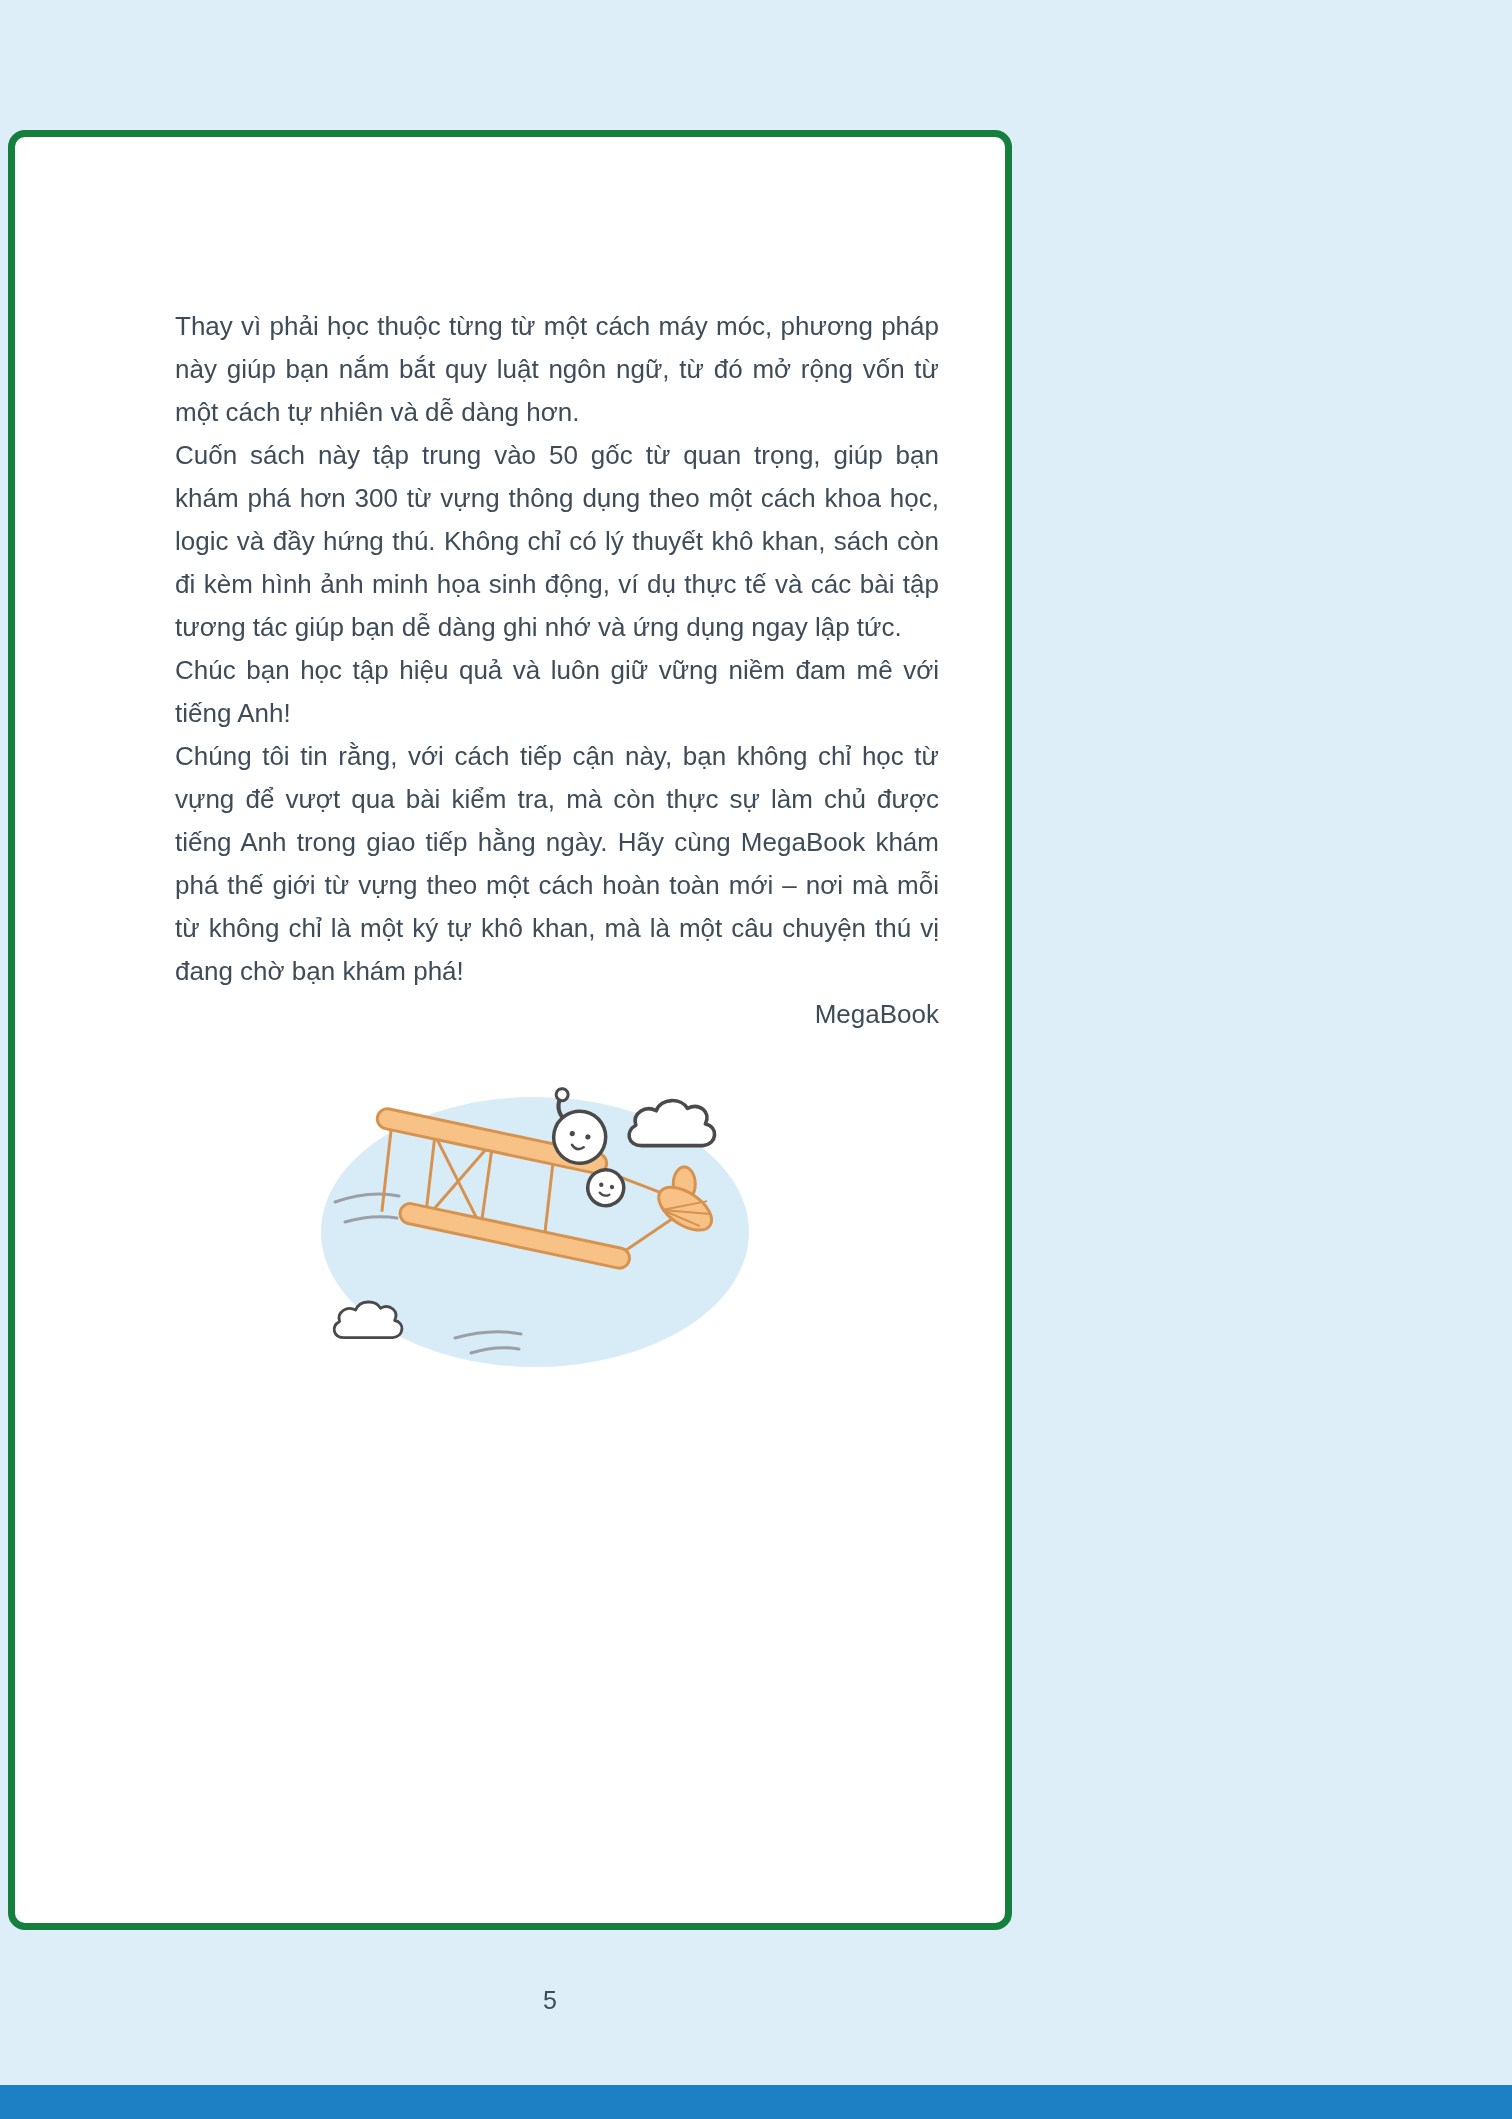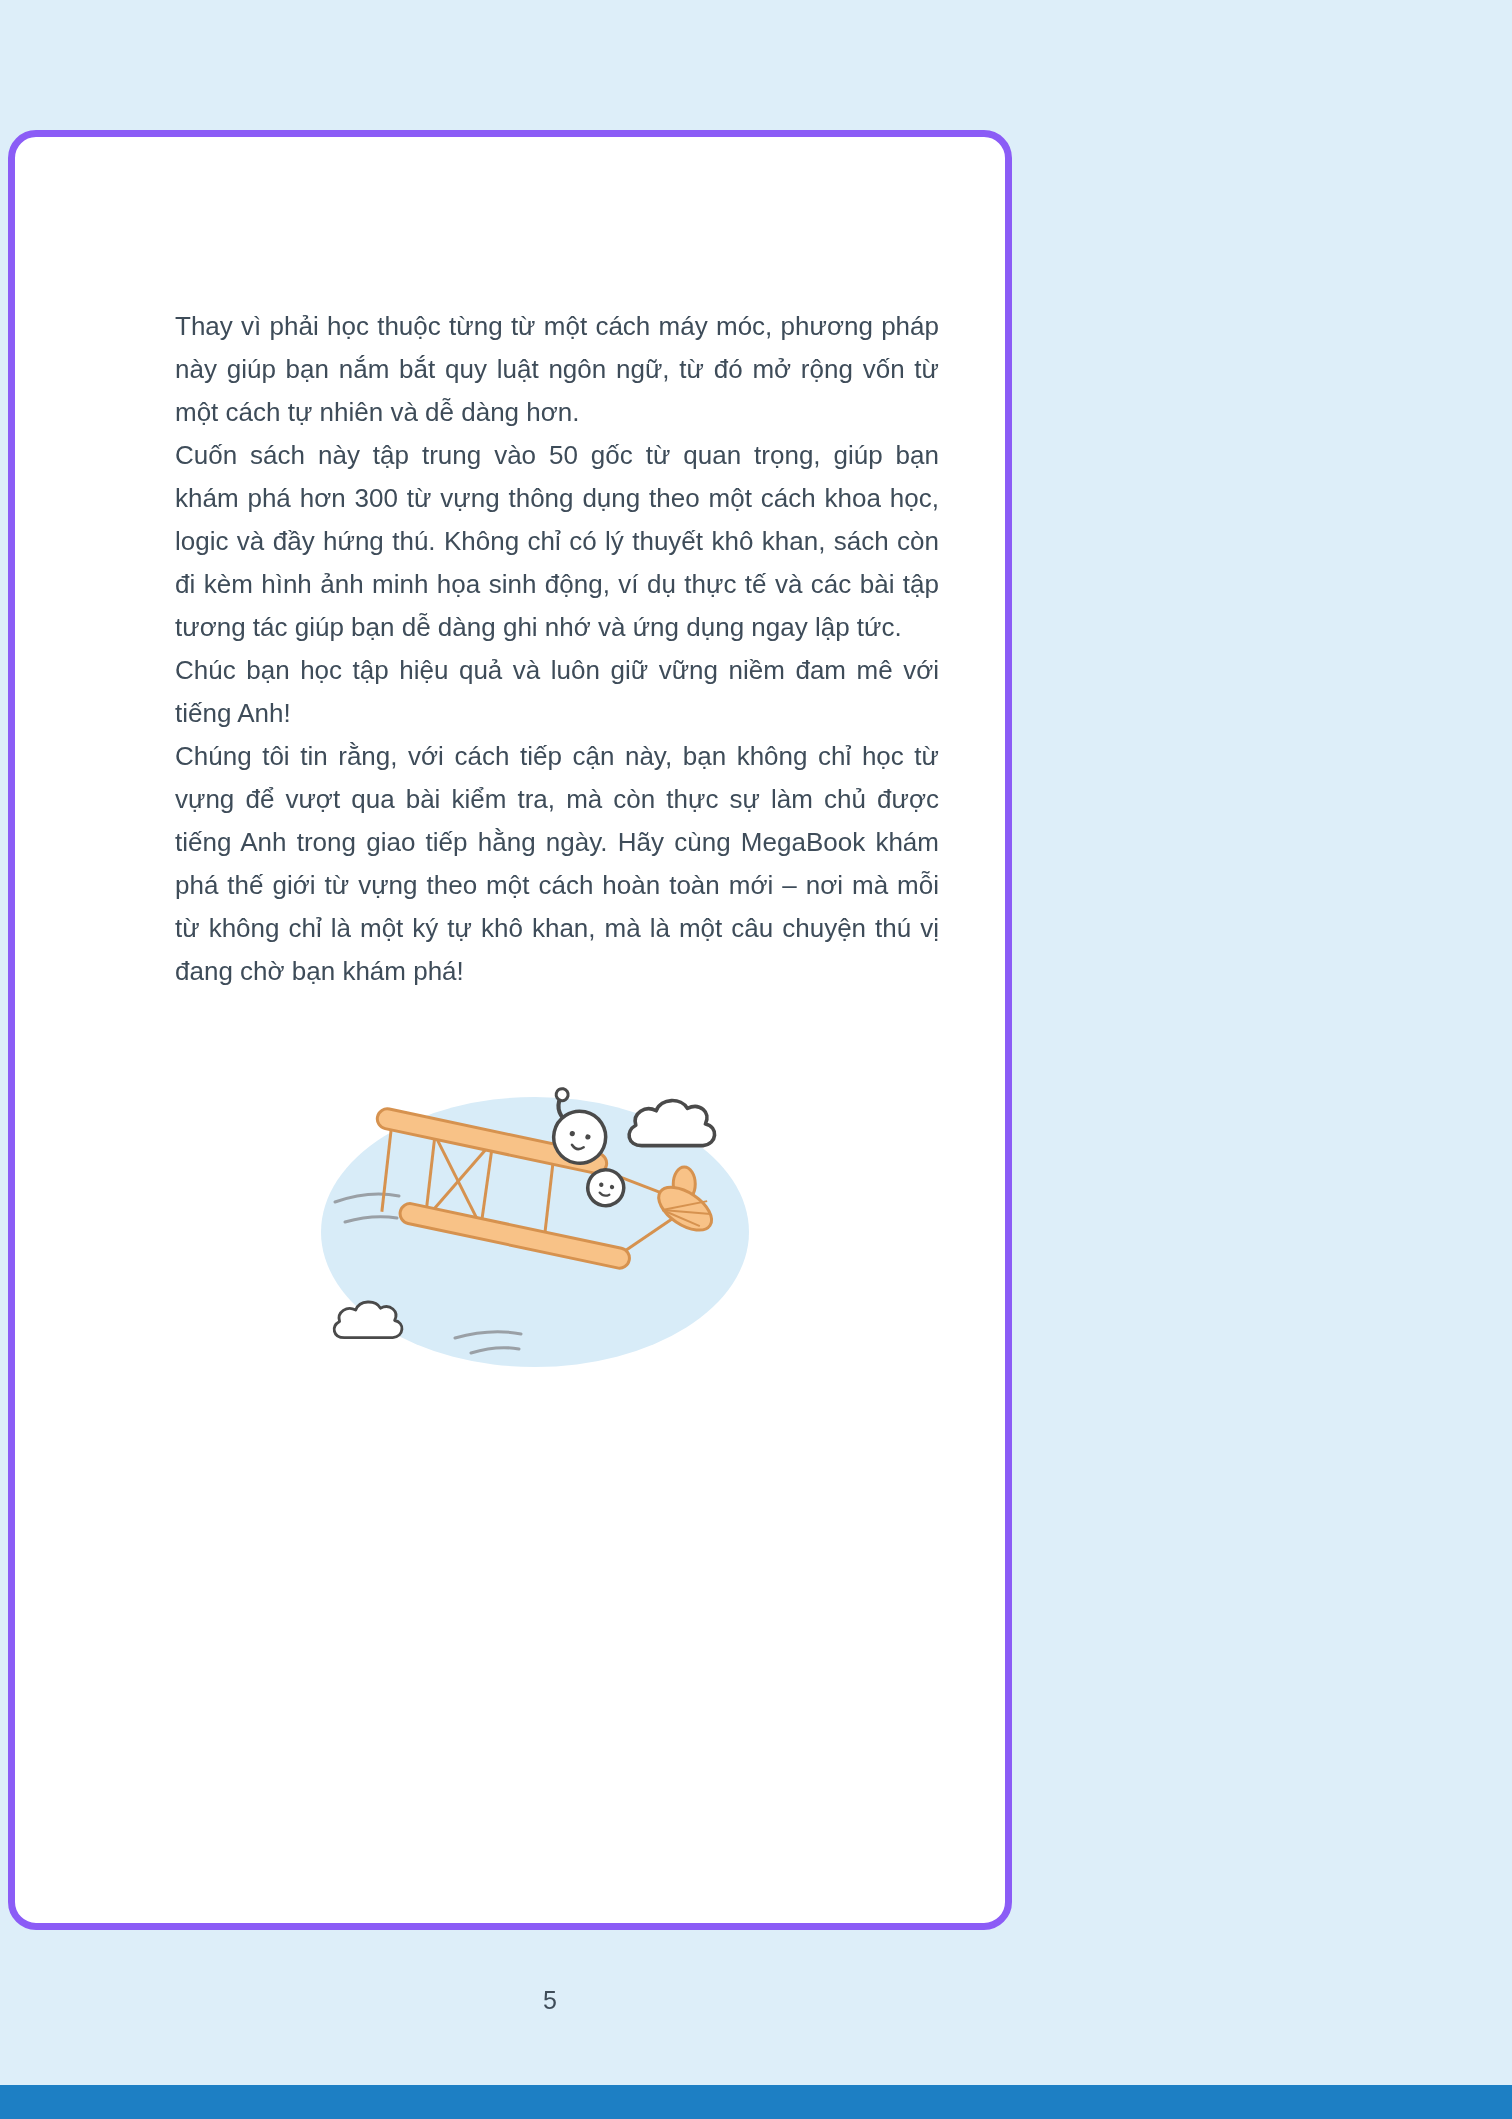--- a/index.html
+++ b/index.html
@@ -11,22 +11,22 @@
     background: #ddeef9;
     font-family: "Liberation Sans", sans-serif;
   }
   .card {
     position: absolute;
     left: 8px;
     top: 130px;
     width: 990px;
     height: 1786px;
     background: #ffffff;
-    border: 7px solid #8b5cf6;
-    border-radius: 28px;
+    border: 7px solid #15803d;
+    border-radius: 17px;
   }
   .text-block {
     position: absolute;
     left: 160px;
     top: 168px;
     width: 764px;
     font-size: 26px;
     line-height: 43px;
     text-align: justify;
     color: #3e4c59;
@@ -66,20 +66,21 @@
 
 <div class="page">
 
   <div class="card">
 
     <div class="text-block">
       <p>Thay vì phải học thuộc từng từ một cách máy móc, phương pháp này giúp bạn nắm bắt quy luật ngôn ngữ, từ đó mở rộng vốn từ một cách tự nhiên và dễ dàng hơn.</p>
       <p>Cuốn sách này tập trung vào 50 gốc từ quan trọng, giúp bạn khám phá hơn 300 từ vựng thông dụng theo một cách khoa học, logic và đầy hứng thú. Không chỉ có lý thuyết khô khan, sách còn đi kèm hình ảnh minh họa sinh động, ví dụ thực tế và các bài tập tương tác giúp bạn dễ dàng ghi nhớ và ứng dụng ngay lập tức.</p>
       <p>Chúc bạn học tập hiệu quả và luôn giữ vững niềm đam mê với tiếng Anh!</p>
       <p>Chúng tôi tin rằng, với cách tiếp cận này, bạn không chỉ học từ vựng để vượt qua bài kiểm tra, mà còn thực sự làm chủ được tiếng Anh trong giao tiếp hằng ngày. Hãy cùng MegaBook khám phá thế giới từ vựng theo một cách hoàn toàn mới – nơi mà mỗi từ không chỉ là một ký tự khô khan, mà là một câu chuyện thú vị đang chờ bạn khám phá!</p>
+      <p class="signature">MegaBook</p>
     </div>
 
     <div class="illustration">
       <svg viewBox="0 0 460 300" width="460" height="300">
 
         <ellipse cx="230" cy="150" rx="214" ry="135" fill="#d8ecf8"></ellipse>
 
         <g stroke="#9aa0a6" stroke-width="3" fill="none" stroke-linecap="round">
           <path d="M30 120 q34 -12 64 -6"></path>
           <path d="M40 140 q28 -8 52 -4"></path>

